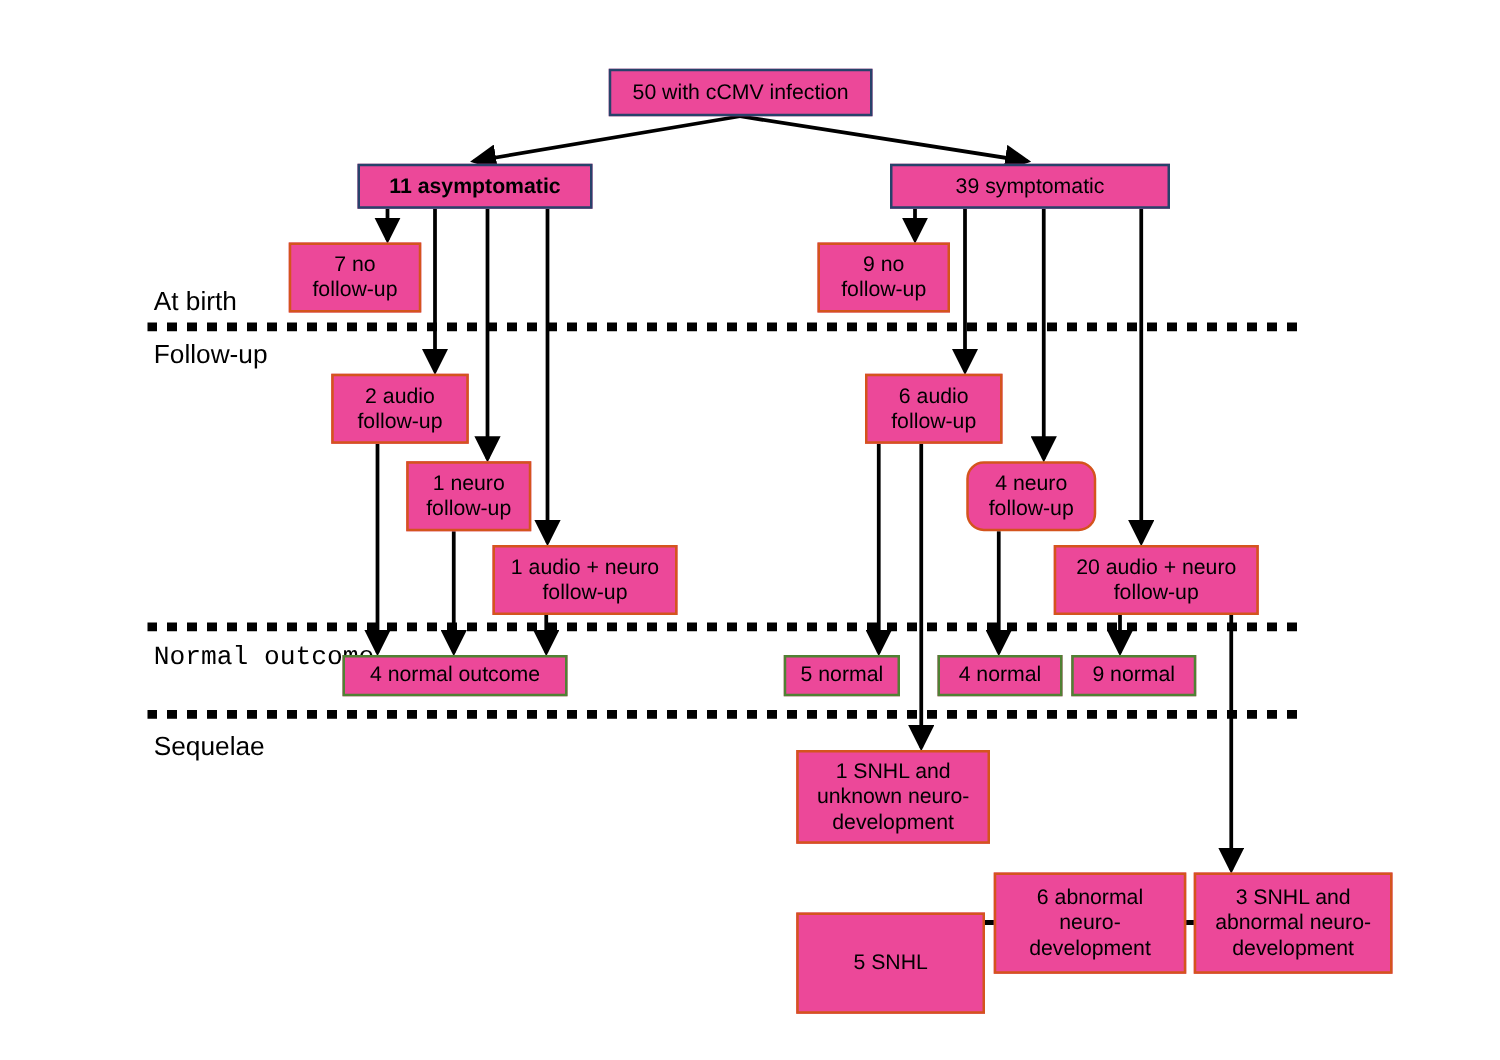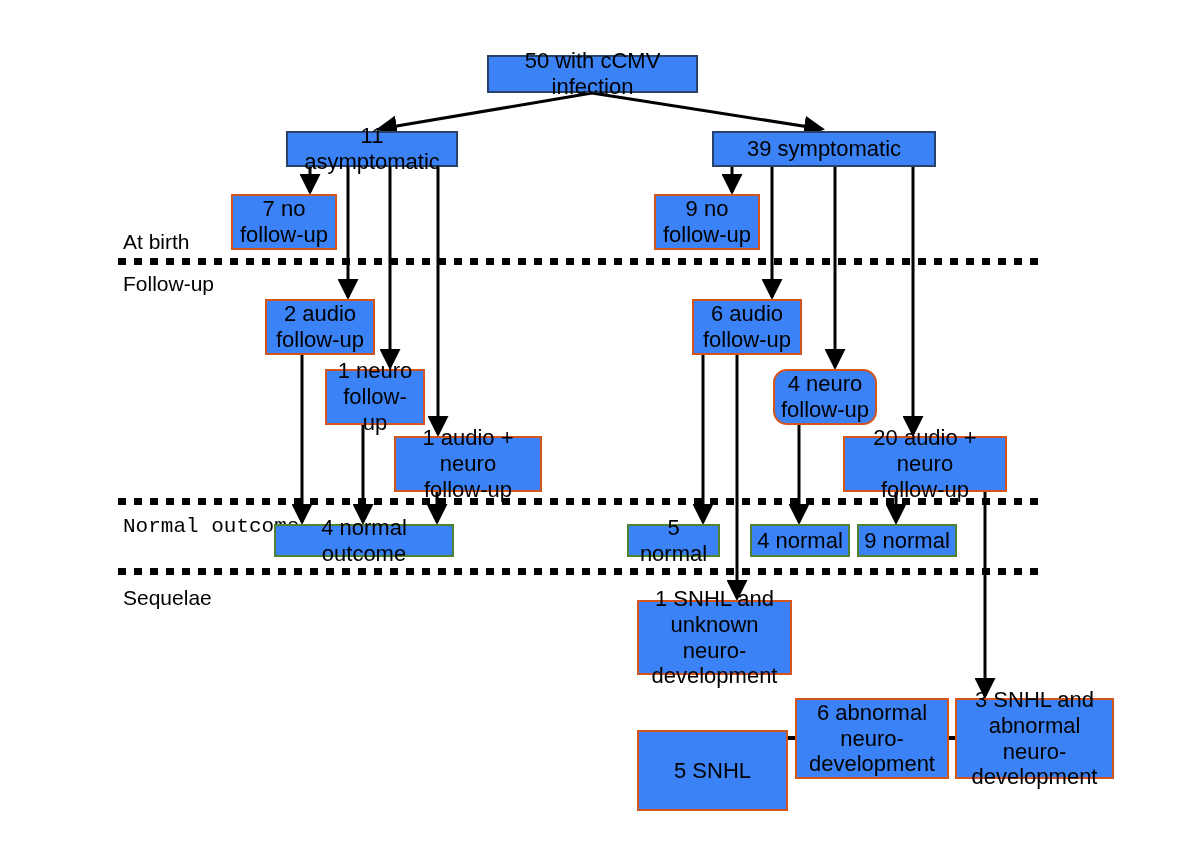--- a/index.html
+++ b/index.html
@@ -23,26 +23,26 @@
     position: absolute;
     left: 0;
     top: 0;
     width: 1200px;
     height: 848px;
     pointer-events: none;
   }
   .node {
     position: absolute;
     box-sizing: border-box;
-    background: #3b82f6;
+    background: #ec4899;
     display: flex;
     align-items: center;
     justify-content: center;
     text-align: center;
-    font-size: 22px;
+    font-size: 17px;
     line-height: 1.18;
     border-width: 2px;
     border-style: solid;
     padding: 2px 4px;
     white-space: pre-line;
   }
   .node.navy   { border-color: #27426b; }
   .node.orange { border-color: #d4541d; }
   .node.green  { border-color: #4f8233; }
   .band-label {
@@ -103,21 +103,21 @@
       <div class="divider" style="left: 118px; top: 568px; width: 927px;"></div>
     </div>
   <div id="labels-layer">
       <div class="band-label" style="left: 123px; top: 230px;">At birth</div>
       <div class="band-label" style="left: 123px; top: 272px;">Follow-up</div>
       <div class="band-label" style="left: 123px; top: 515px; font-family: Liberation Mono, monospace;">Normal outcome</div>
       <div class="band-label" style="left: 123px; top: 586px;">Sequelae</div>
     </div>
   <div id="nodes-layer">
       <div class="node navy" style="left: 487px; top: 55px; width: 211px; height: 38px;">50 with cCMV infection</div>
-      <div class="node navy" style="left: 286px; top: 131px; width: 172px; height: 36px;">11 asymptomatic</div>
+      <div class="node navy" style="left: 286px; top: 131px; width: 188px; height: 36px; font-weight: bold;">11 asymptomatic</div>
       <div class="node navy" style="left: 712px; top: 131px; width: 224px; height: 36px;">39 symptomatic</div>
       <div class="node orange" style="left: 231px; top: 194px; width: 106px; height: 56px;">7 no
 follow-up</div>
       <div class="node orange" style="left: 654px; top: 194px; width: 106px; height: 56px;">9 no
 follow-up</div>
       <div class="node orange" style="left: 265px; top: 299px; width: 110px; height: 56px;">2 audio
 follow-up</div>
       <div class="node orange" style="left: 325px; top: 369px; width: 100px; height: 56px;">1 neuro
 follow-up</div>
       <div class="node orange" style="left: 394px; top: 436px; width: 148px; height: 56px;">1 audio + neuro

